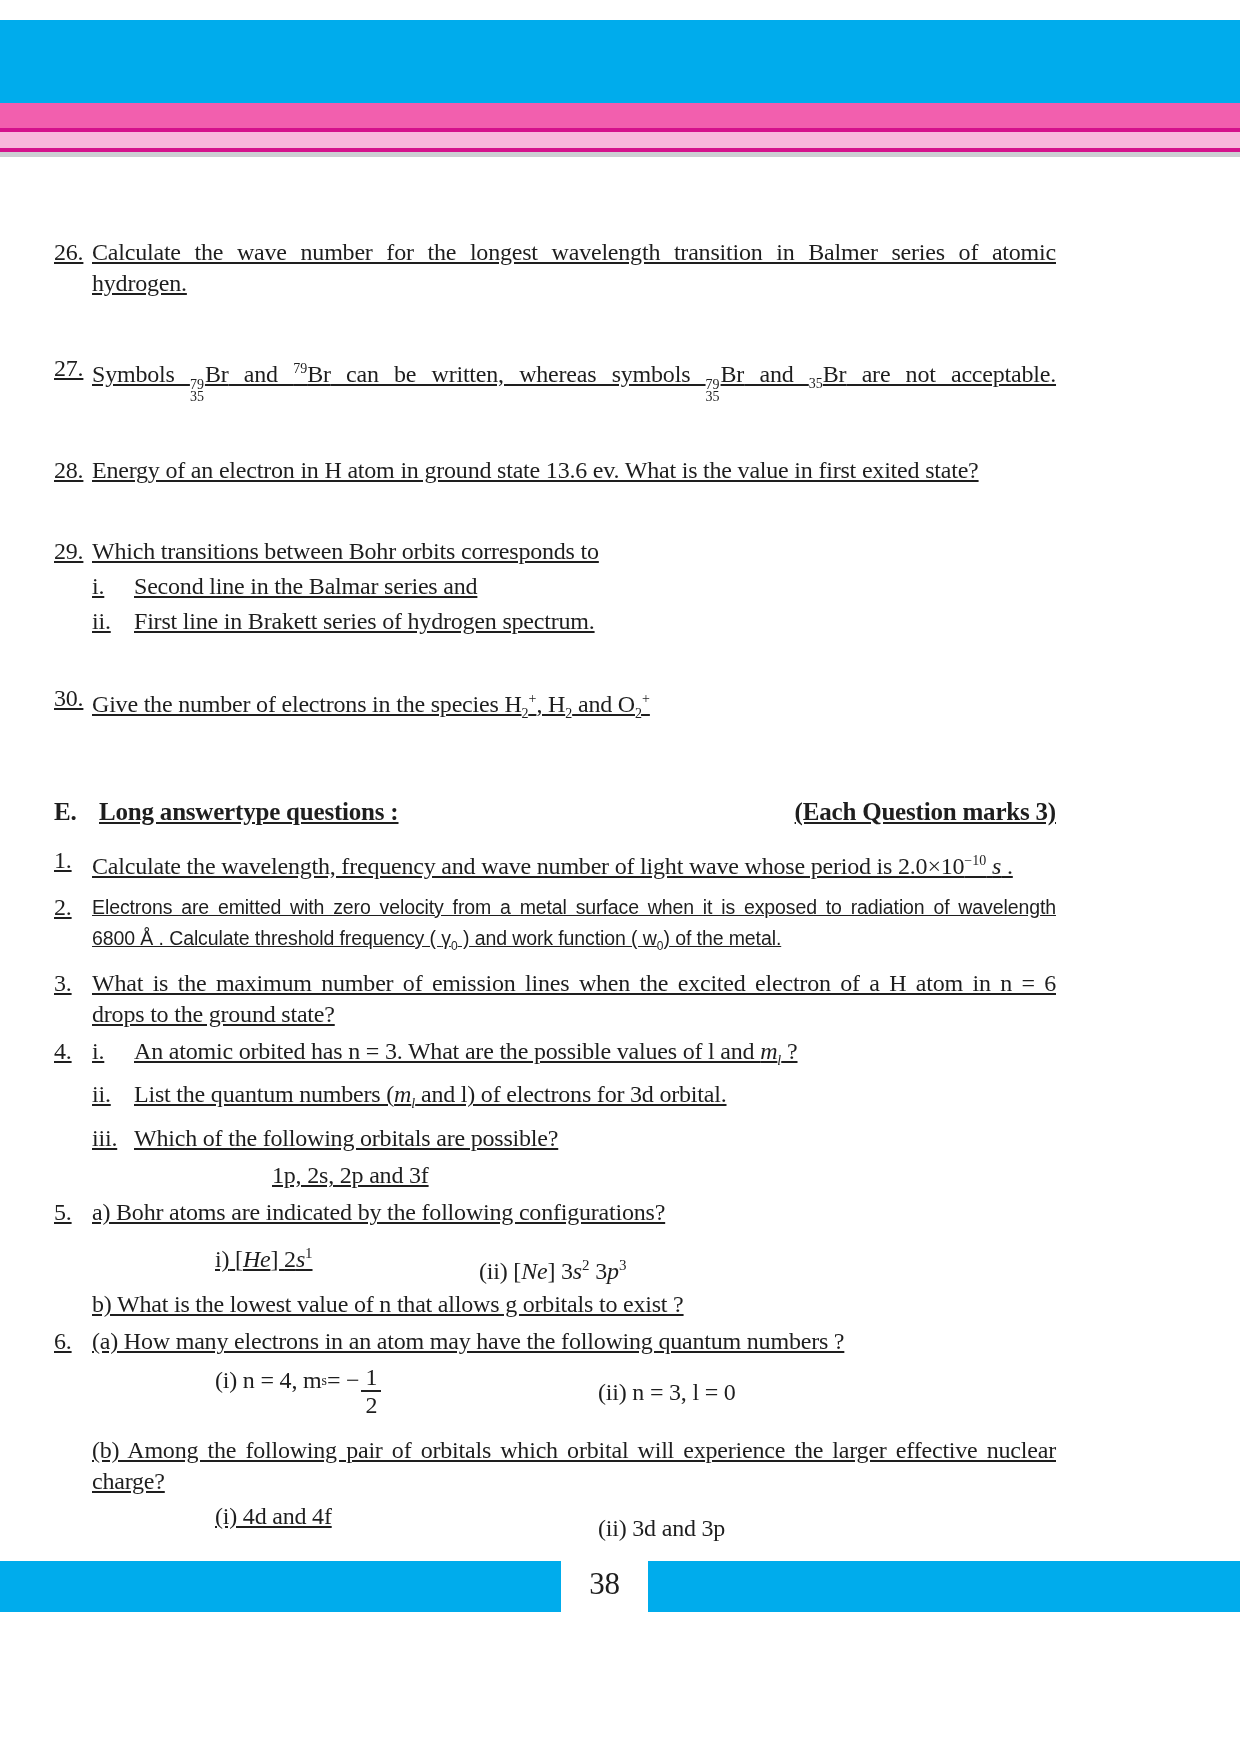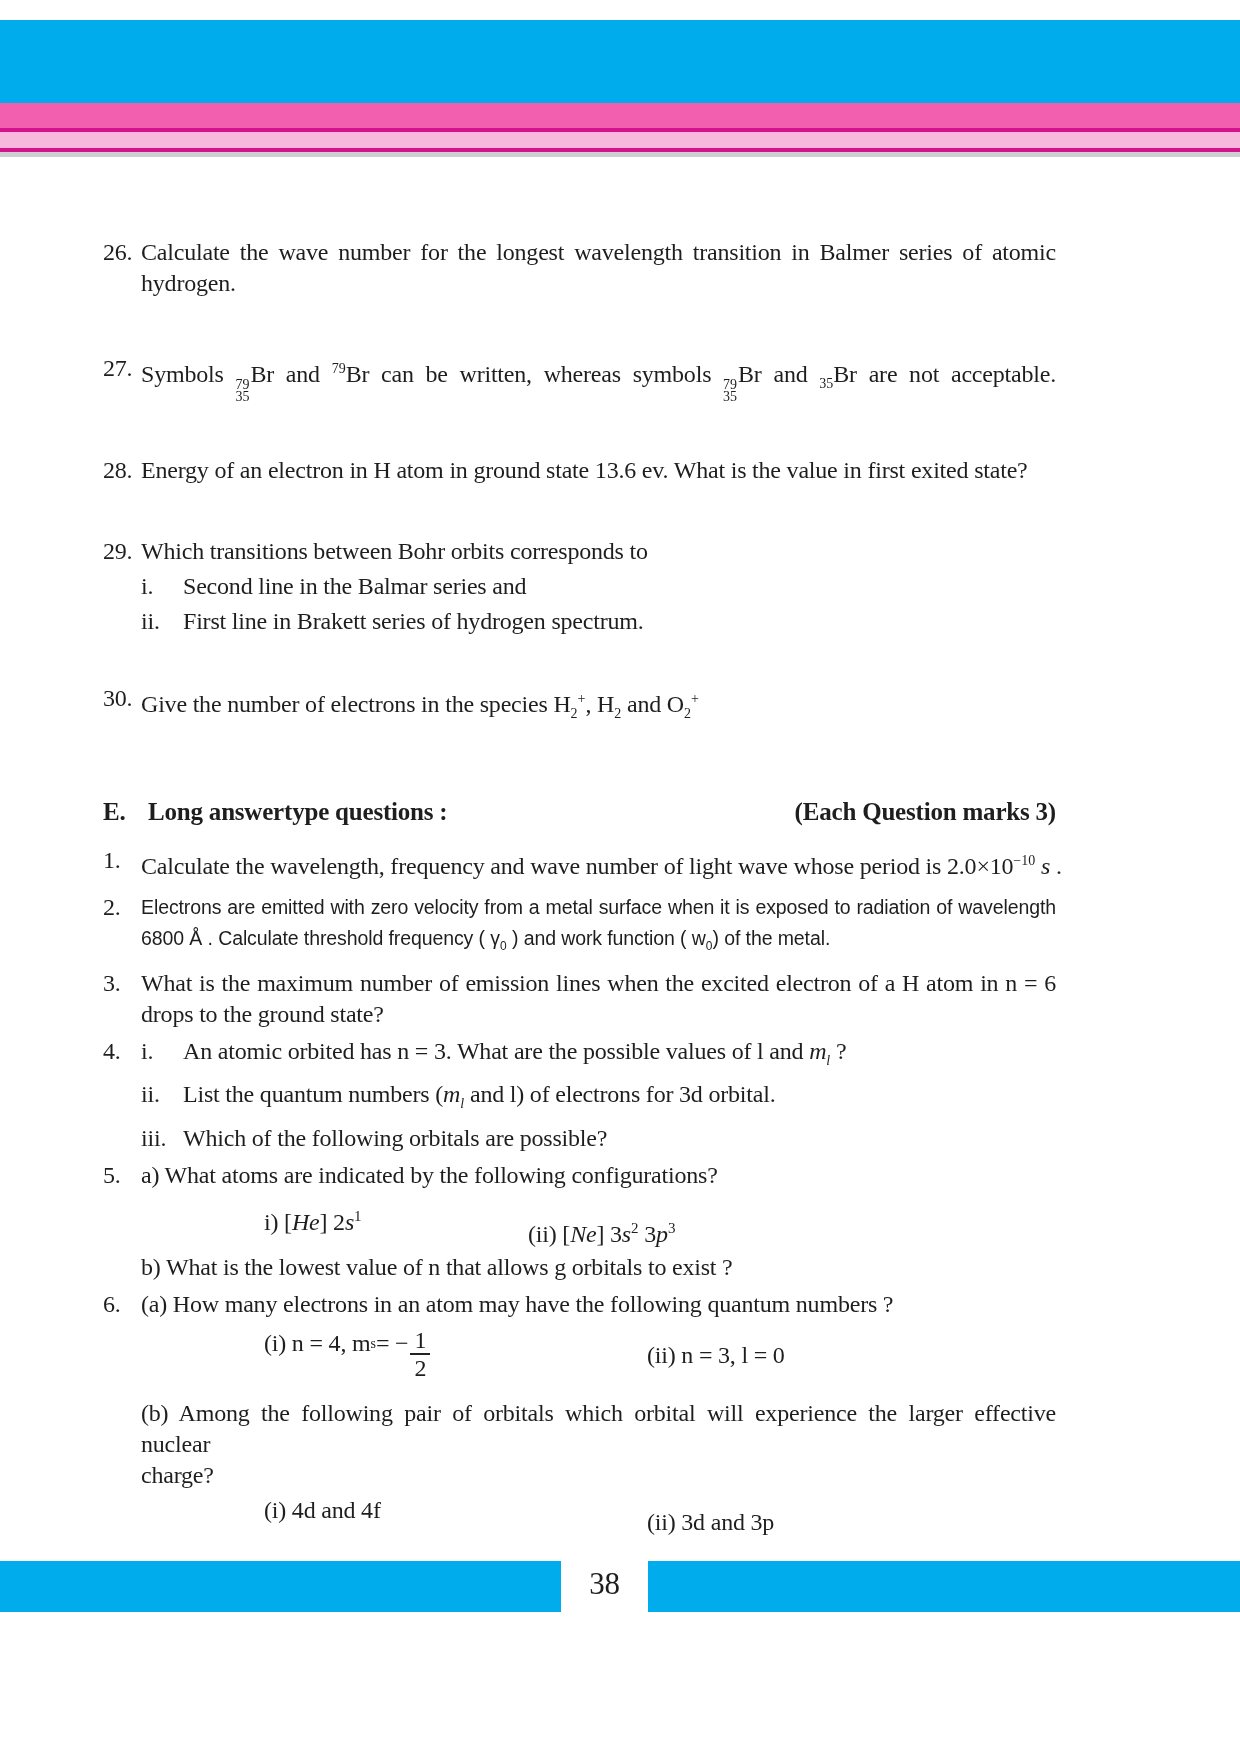--- a/index.html
+++ b/index.html
@@ -11,21 +11,21 @@
   
   .hdr { position:absolute; top:0; left:0; width:1240px; }
   .s-cyan   { height:83px;  background:#00ACEC; margin-top:20px; }
   .s-mag    { height:25px;  background:#F25FAE; }
   .s-line1  { height:4px;   background:#D4128C; }
   .s-pink   { height:16px;  background:#F8B7DC; }
   .s-line2  { height:4px;   background:#D4128C; }
   .s-gray   { height:5px;   background:#CDCFD3; }
   
   .content { position:absolute; top:157px; left:0; width:1144px;
-             padding:0 88px 0 103px; box-sizing:border-box; font-size:24px; }
+             padding:0 88px 0 54px; box-sizing:border-box; font-size:24px;text-decoration:underline; }
   .q-row  { display:flex; align-items:flex-start; }
   .q-num  { width:38px; flex:none; line-height:31px; }
   .q-body { flex:1; min-width:0; }
   .line   { line-height:31px; }
   .just   { text-align:justify; text-align-last:justify; }
   .nw     { white-space:nowrap; }
   .sub-row   { display:flex; margin-top:4px; }
   .sub-label { width:42px; flex:none; line-height:31px; }
   .sub-text  { flex:1; line-height:31px; }
   .it { font-style:italic; }
@@ -170,27 +170,28 @@
           <div class="sub-text nw"><span>An atomic orbited has n =  3. What are the possible values of l and </span><span class="it">m</span><sub class="it">l</sub><span> ?</span></div>
         </div>
         <div class="sub-row">
           <div class="sub-label">ii.</div>
           <div class="sub-text nw"><span>List the quantum numbers (</span><span class="it">m</span><sub class="it">l</sub><span> and l) of electrons for 3d orbital.</span></div>
         </div>
         <div class="sub-row">
           <div class="sub-label">iii.</div>
           <div class="sub-text nw">Which of the following orbitals are possible?</div>
         </div>
+        <div class="line nw orbitals">1p, 2s, 2p and 3f</div>
       </div>
     </div>
 
     <div class="q-row q5">
       <div class="q-num">5.</div>
       <div class="q-body">
-        <div class="line nw">a) What atoms are indicated by the following configurations?</div>
+        <div class="line nw">a) Bohr atoms are indicated by the following configurations?</div>
         <div class="pair-row cfg">
           <span class="pair-a nw"><span>i)</span><span> </span><span>[</span><span class="it">He</span><span>] </span><span>2</span><span class="it">s</span><sup>1</sup></span>
           <span class="pair-b pb5 nw"><span>(ii)</span><span> </span><span>[</span><span class="it">Ne</span><span>] </span><span>3</span><span class="it">s</span><sup>2</sup><span> 3</span><span class="it">p</span><sup>3</sup></span>
         </div>
         <div class="line nw b-after">b) What is the lowest value of n that allows g orbitals to exist ?</div>
       </div>
     </div>
 
     <div class="q-row q6">
       <div class="q-num">6.</div>

